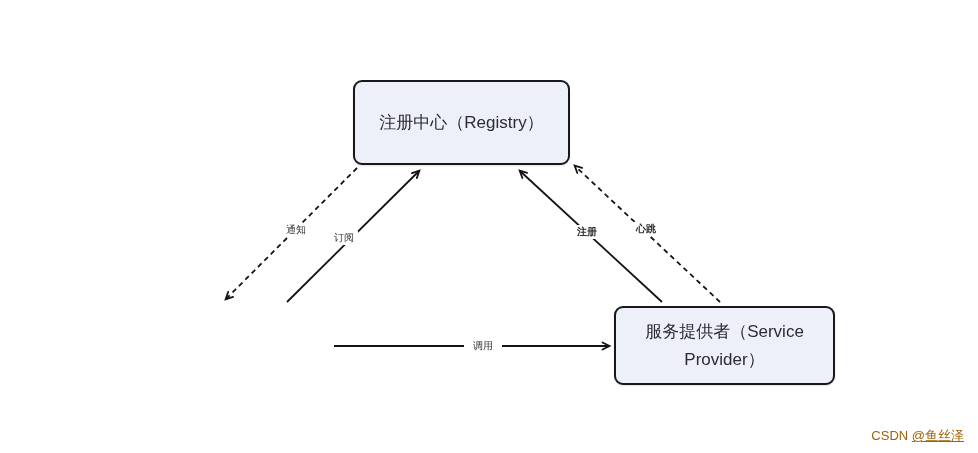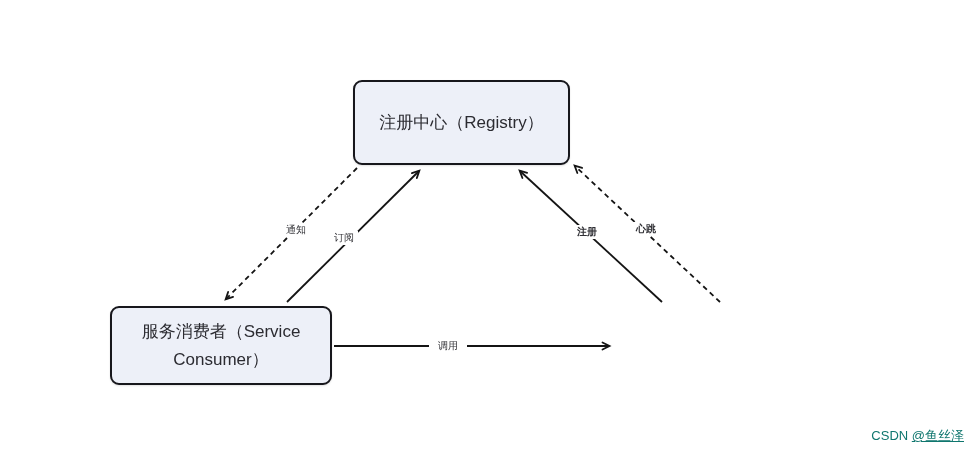--- a/index.html
+++ b/index.html
@@ -47,27 +47,27 @@
     font-size: 10px;
     color: #2f2f34;
     background: #ffffff;
     padding: 0 4px;
     white-space: nowrap;
   }
   .edge-label-notify    { left: 296px; top: 230px; }
   .edge-label-subscribe { left: 344px; top: 238px; }
   .edge-label-register  { left: 587px; top: 232px; font-weight: bold; }
   .edge-label-heartbeat { left: 646px; top: 229px; font-weight: bold; }
-  .edge-label-invoke    { left: 448px; top: 346px; padding: 0 9px; }
+  .edge-label-invoke    { left: 483px; top: 346px; padding: 0 9px; }
   .watermark {
     position: absolute;
     right: 14px;
     bottom: 8px;
     font-size: 13px;
-    color: #0f766e;
+    color: #a16207;
     white-space: nowrap;
   }
   .watermark .handle {
     text-decoration: underline;
   }
 </style>
 </head>
 <body>
 
 <div class="canvas">
@@ -85,22 +85,22 @@
 
     <line x1="662" y1="302" x2="520" y2="171" stroke="#141414" stroke-width="1.8" marker-end="url(#arrowhead)"></line>
 
     <line x1="720" y1="302" x2="575" y2="166" stroke="#141414" stroke-width="1.8" stroke-dasharray="5 4" marker-end="url(#arrowhead)"></line>
 
     <line x1="334" y1="346" x2="609" y2="346" stroke="#141414" stroke-width="1.8" marker-end="url(#arrowhead)"></line>
   </svg>
 
   <div class="node node-registry">注册中心（Registry）</div>
 
-  <div class="node node-consumer">服务消费者（Service Consumer）</div>
 
+  <div class="node node-provider">服务提供者（Service Provider）</div>
 
   <span class="edge-label edge-label-notify">通知</span>
 
   <span class="edge-label edge-label-subscribe">订阅</span>
 
   <span class="edge-label edge-label-register">注册</span>
 
   <span class="edge-label edge-label-heartbeat">心跳</span>
 
   <span class="edge-label edge-label-invoke">调用</span>

